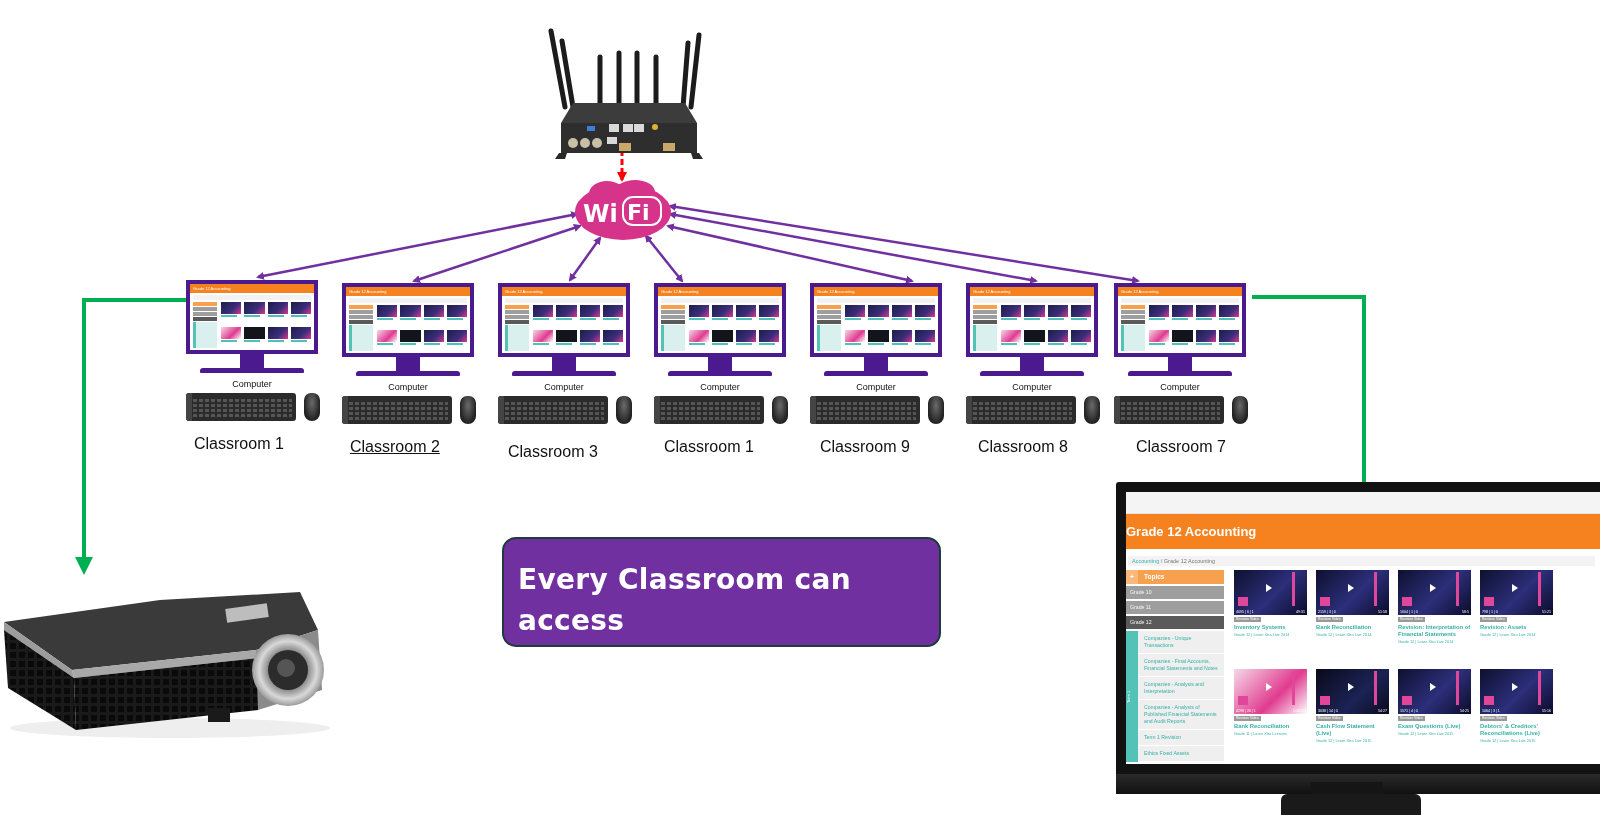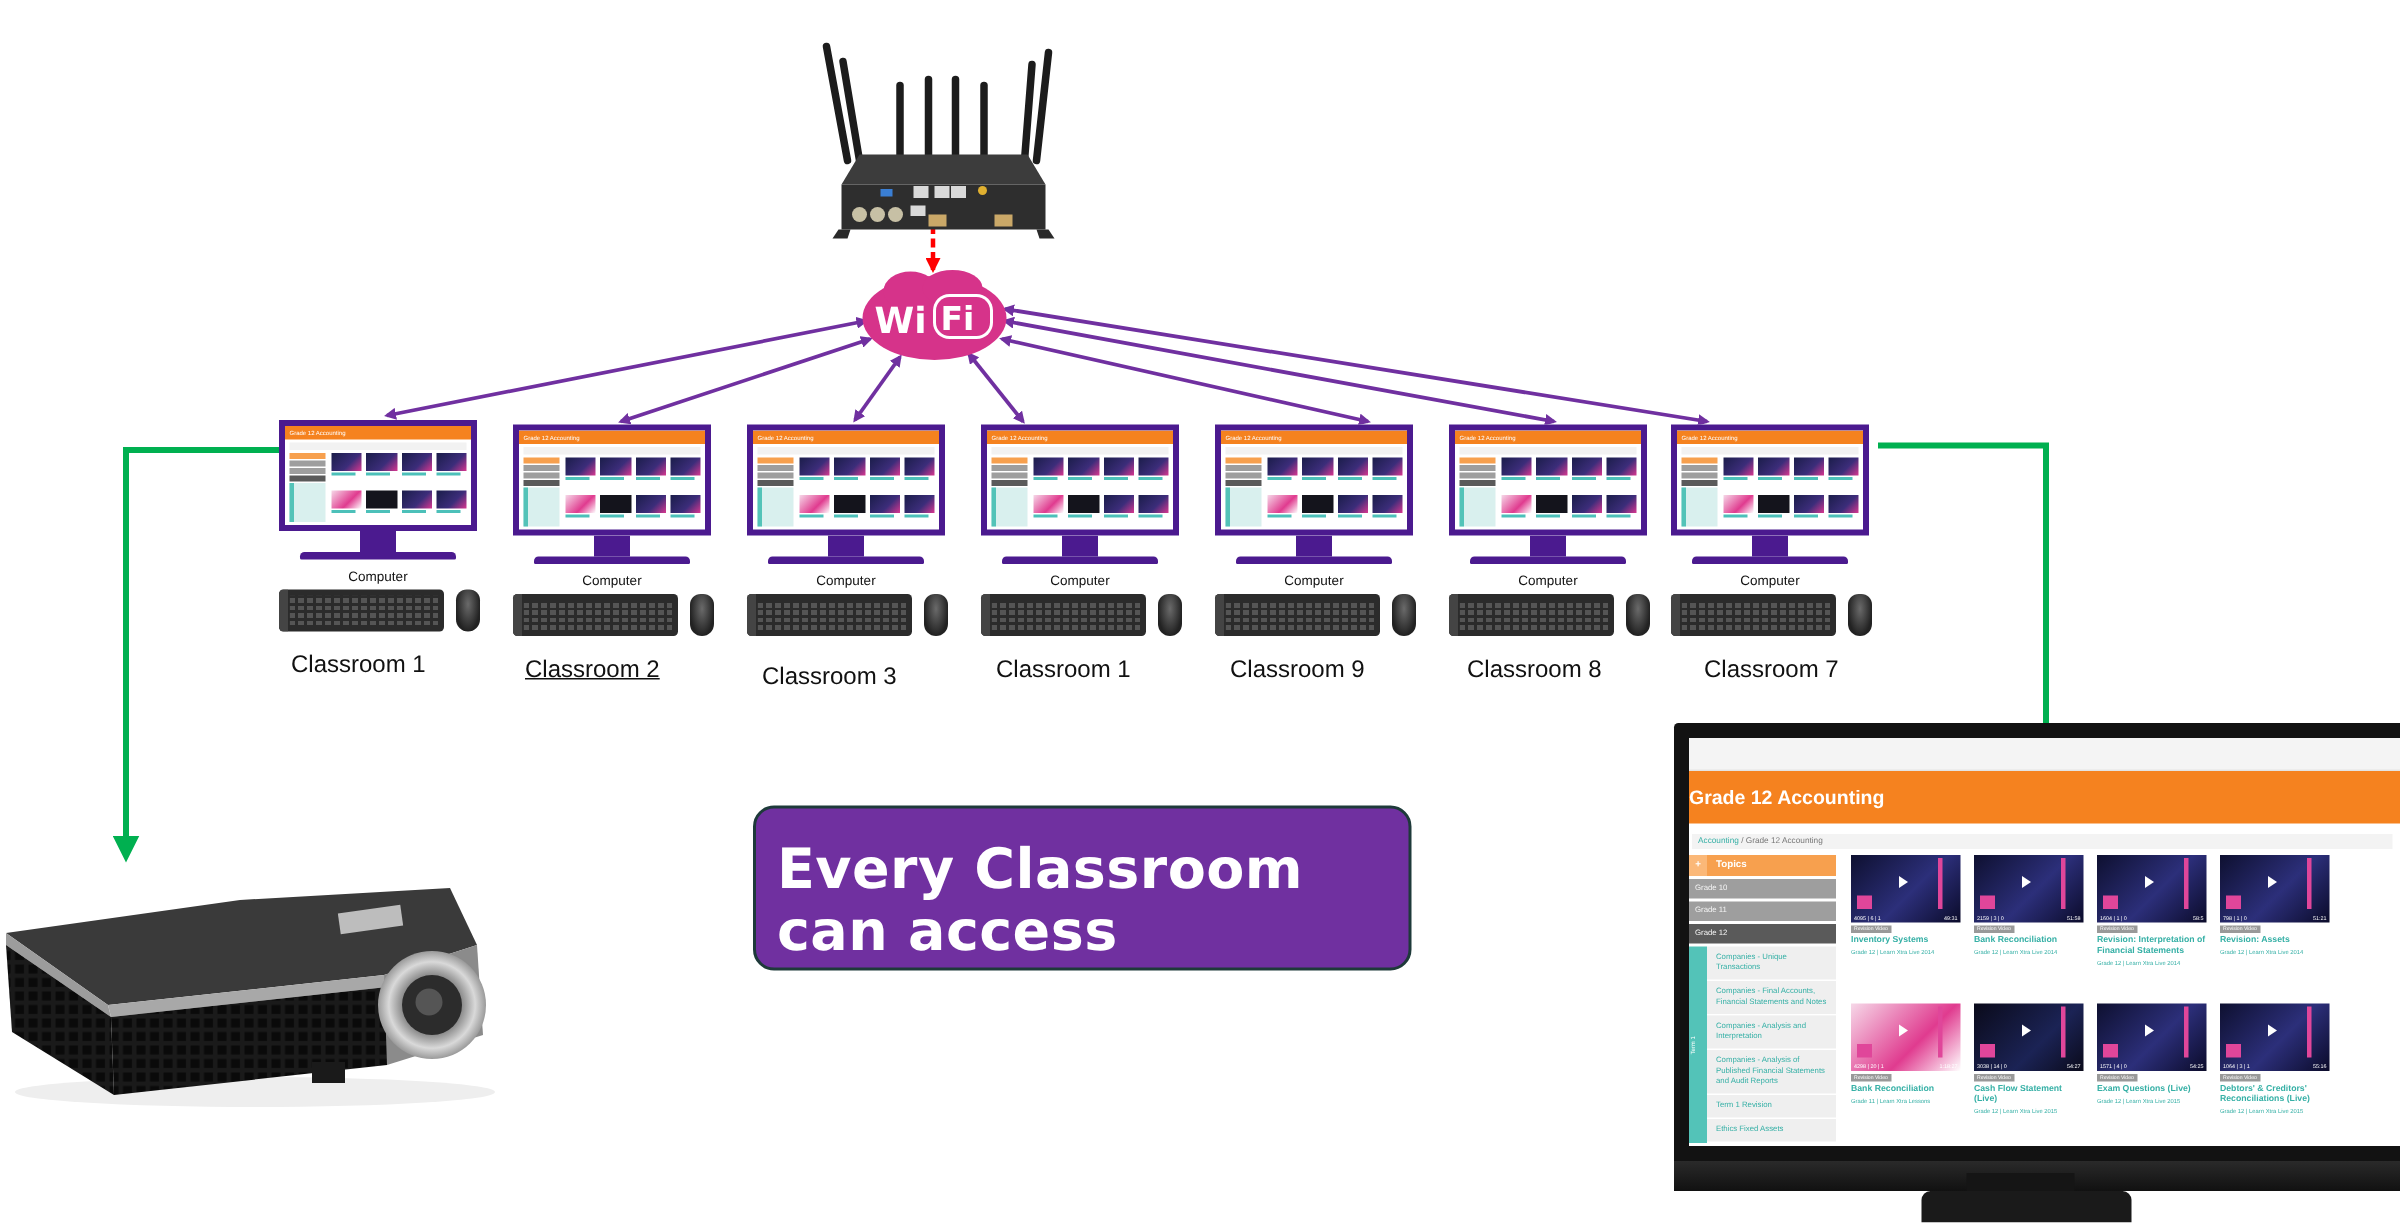--- a/index.html
+++ b/index.html
@@ -40,21 +40,21 @@
       #2b2b2b;
     -webkit-mask: repeating-linear-gradient(0deg, #000 0 3px, transparent 3px 5px);
     mask: repeating-linear-gradient(0deg, #000 0 3px, transparent 3px 5px);
   }
   .keyboard::after { content:""; position:absolute; left:0; top:0; bottom:0; width:6px; background:#444; }
   .mouse { width: 16px; height: 28px; background: radial-gradient(ellipse at 50% 35%, #6a6a6a, #222 70%); border-radius: 8px 8px 9px 9px; margin-left: 8px; }
   .class-label { font-size: 16px; color: #111; margin-top: 14px; white-space: nowrap; }
 
   
   #callout { left: 502px; top: 537px; width: 439px; height: 110px; background: #7030a0; border: 2px solid #1e3a3a;
-    border-radius: 14px; z-index: 2; padding: 20px 14px; color: #fff; font-weight: bold; font-size: 37px; line-height: 41px;
+    border-radius: 14px; z-index: 2; padding: 20px 14px; color: #fff; font-weight: bold; font-size: 28px; line-height: 41px;
     font-family: "DejaVu Sans", sans-serif; letter-spacing: 0.3px; }
 
   
   #projector { left: 0; top: 570px; width: 330px; height: 170px; z-index: 2; }
 
   
   #bigscreen { left: 1116px; top: 482px; width: 484px; height: 333px; z-index: 2; }
   .bs-bezel { position: absolute; left: 0; top: 0; width: 484px; height: 292px; background: #121212; border-radius: 3px 0 0 0; }
   .bs-bevel { position: absolute; left: 0; top: 292px; width: 484px; height: 20px; background: linear-gradient(#2a2a2a, #111); clip-path: polygon(0 0, 100% 0, 100% 100%, 0 100%); }
   .bs-neck { position: absolute; left: 195px; top: 300px; width: 72px; height: 20px; background: #151515; }

